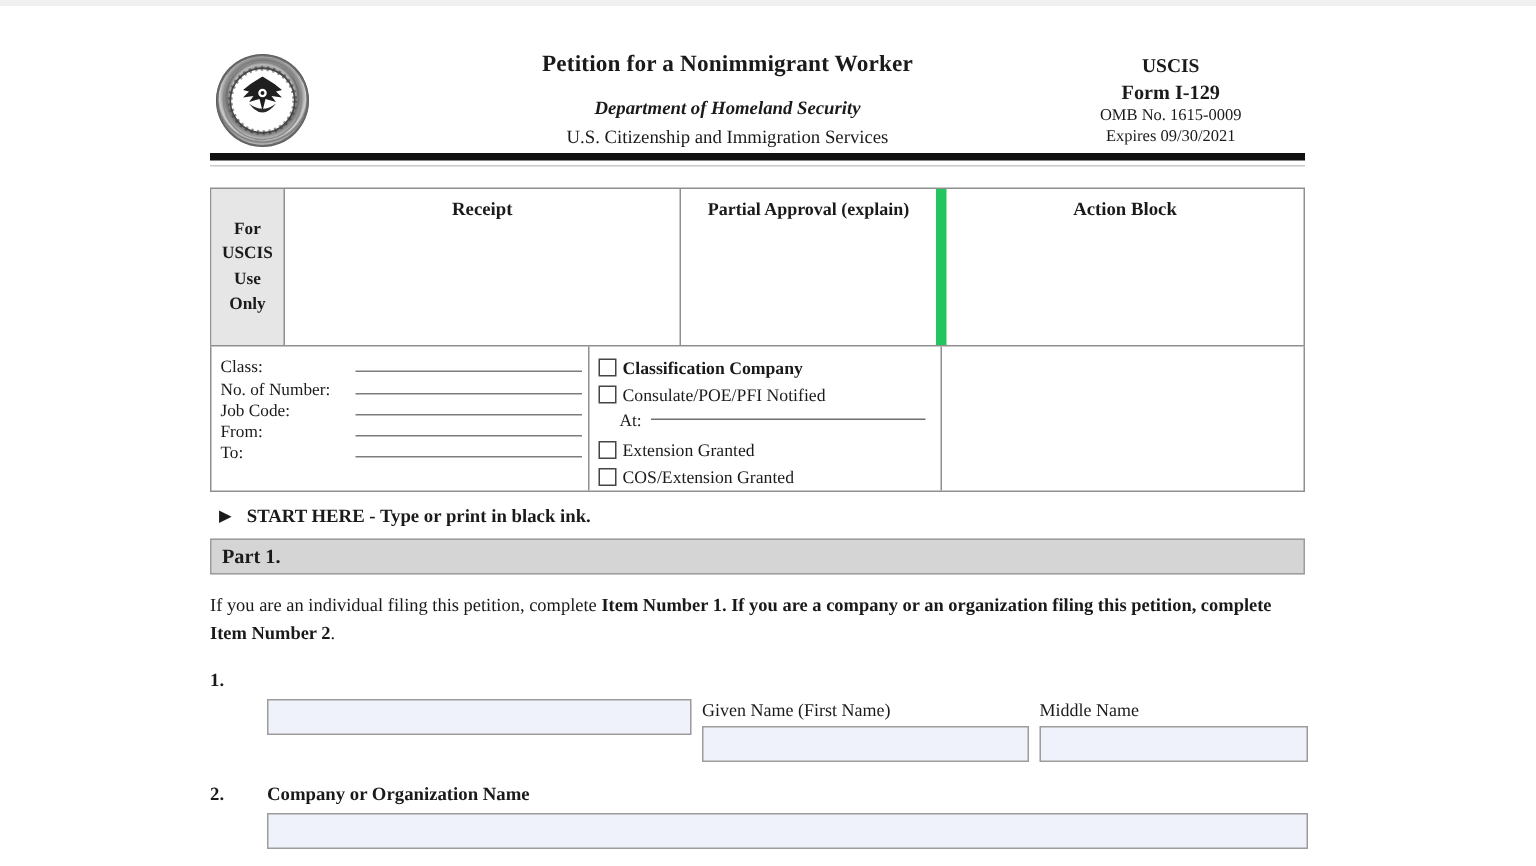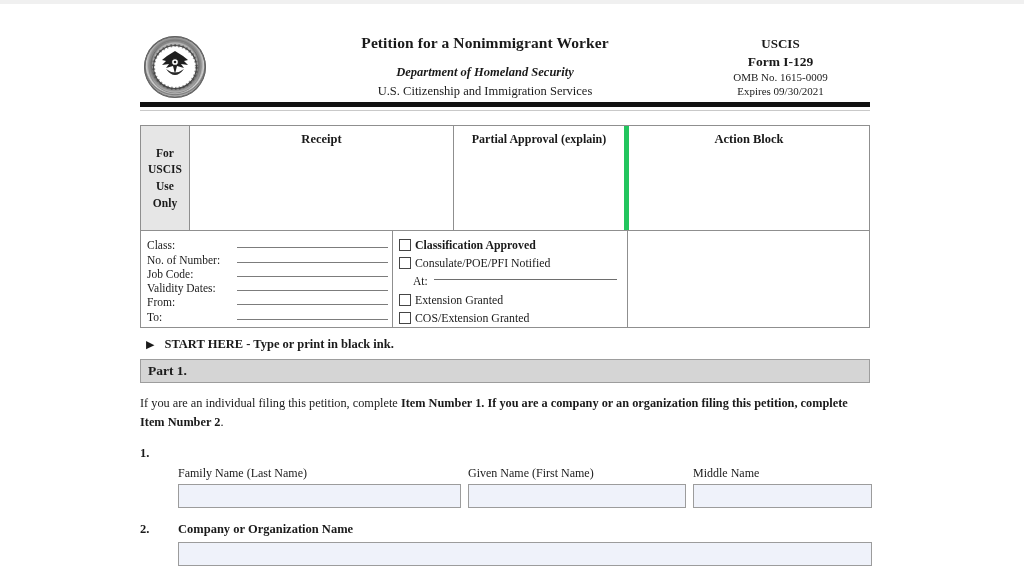--- a/index.html
+++ b/index.html
@@ -122,21 +122,21 @@
   .uscis-receipt {
     flex: 0 0 263px;
     border-right: 1px solid #8f8f8f;
     text-align: center;
     padding-top: 6px;
     font-size: 12.5px;
     font-weight: bold;
   }
   .uscis-partial {
     flex: 0 0 170px;
-    border-right: 5px solid #22c55e;
+    border-right: 7px solid #22c55e;
     text-align: center;
     padding-top: 6px;
     font-size: 12px;
     font-weight: bold;
   }
   .uscis-action {
     flex: 1;
     text-align: center;
     padding-top: 6px;
     font-size: 12.5px;
@@ -334,37 +334,33 @@
         </div>
         <div class="fieldrow">
           <span class="lbl">No. of Number:</span>
           <span class="ln"></span>
         </div>
         <div class="fieldrow">
           <span class="lbl">Job Code:</span>
           <span class="ln"></span>
         </div>
         <div class="fieldrow">
-          <span class="lbl">Validity Dates:</span>
-          <span class="ln"></span>
-        </div>
-        <div class="fieldrow">
           <span class="lbl">From:</span>
           <span class="ln"></span>
         </div>
         <div class="fieldrow">
           <span class="lbl">To:</span>
           <span class="ln"></span>
         </div>
       </div>
 
       <div class="lowmid">
         <div class="cbrow b">
           <span class="cb"></span>
-          <span>Classification Approved</span>
+          <span>Classification Company</span>
         </div>
         <div class="cbrow">
           <span class="cb"></span>
           <span>Consulate/POE/PFI Notified</span>
         </div>
         <div class="atrow">
           <span>At:</span>
           <span class="ln"></span>
         </div>
         <div class="cbrow">
@@ -392,21 +388,20 @@
     <div class="para">
       <span>If you are an individual filing this petition, complete </span><b>Item Number 1.</b><b>  If you are a company or an organization filing this petition, complete </b><b>Item Number 2</b><span>.</span>
     </div>
 
     <div class="item">
       <span class="num">1.</span>
     </div>
 
     <div class="fieldset">
       <div class="fcell">
-        <div class="flbl">Family Name (Last Name)</div>
         <div class="fbox w-family"></div>
       </div>
       <div class="fcell">
         <div class="flbl">Given Name (First Name)</div>
         <div class="fbox w-given"></div>
       </div>
       <div class="fcell">
         <div class="flbl">Middle Name</div>
         <div class="fbox w-middle"></div>
       </div>

